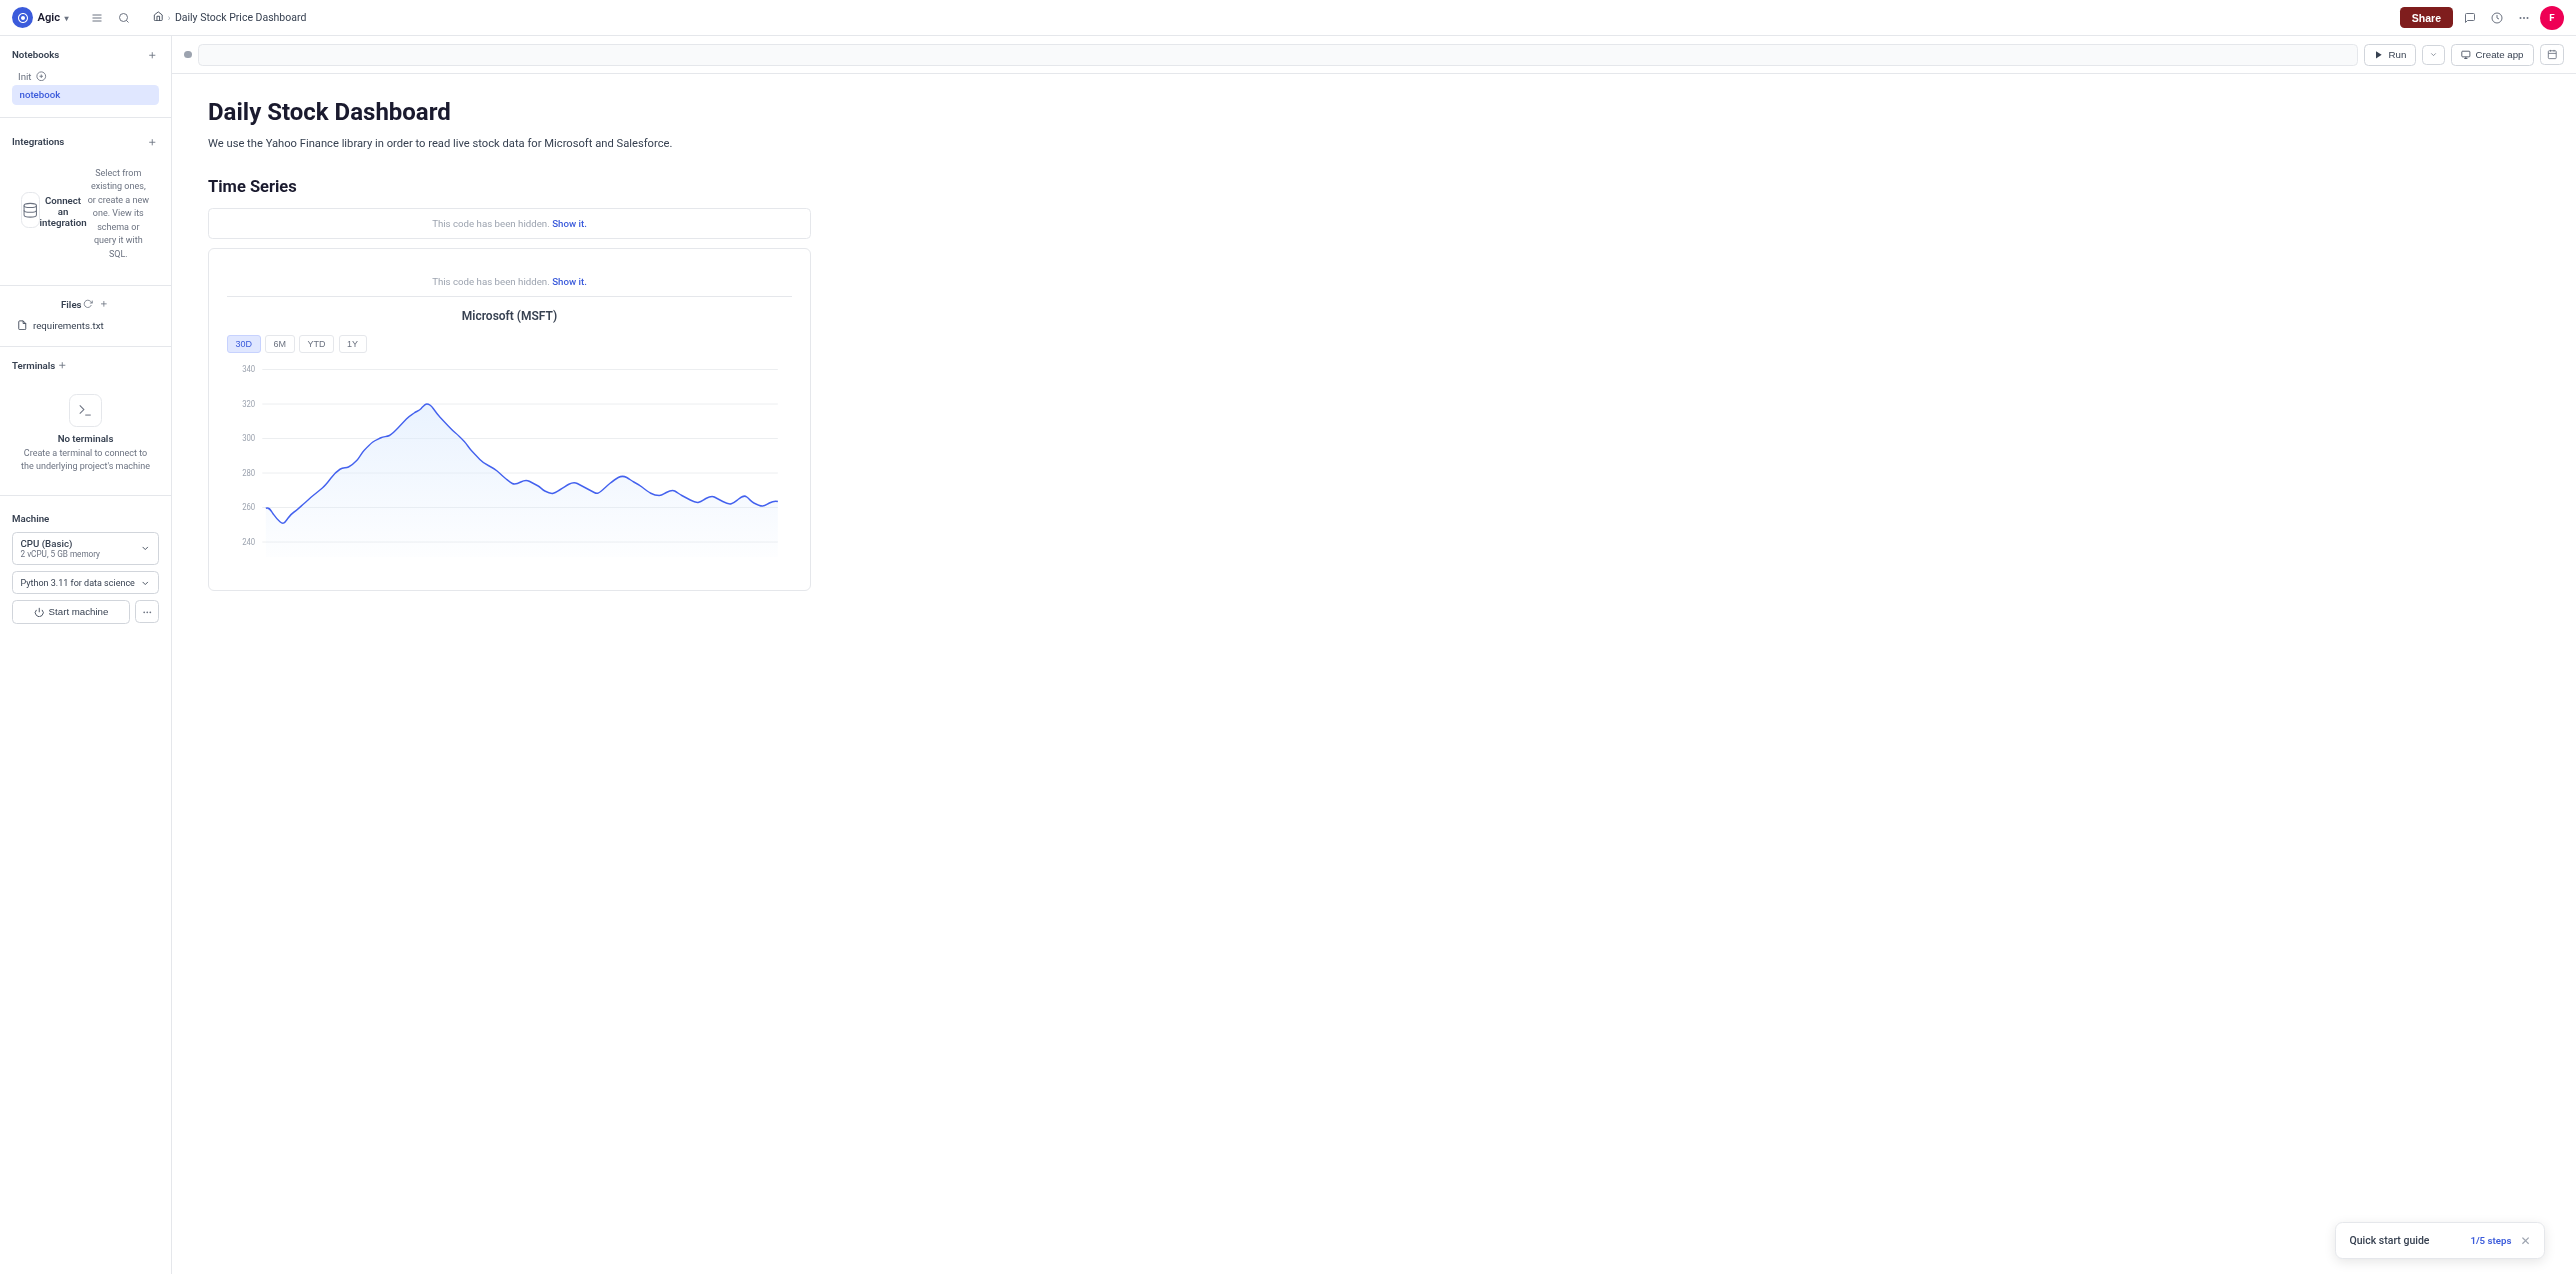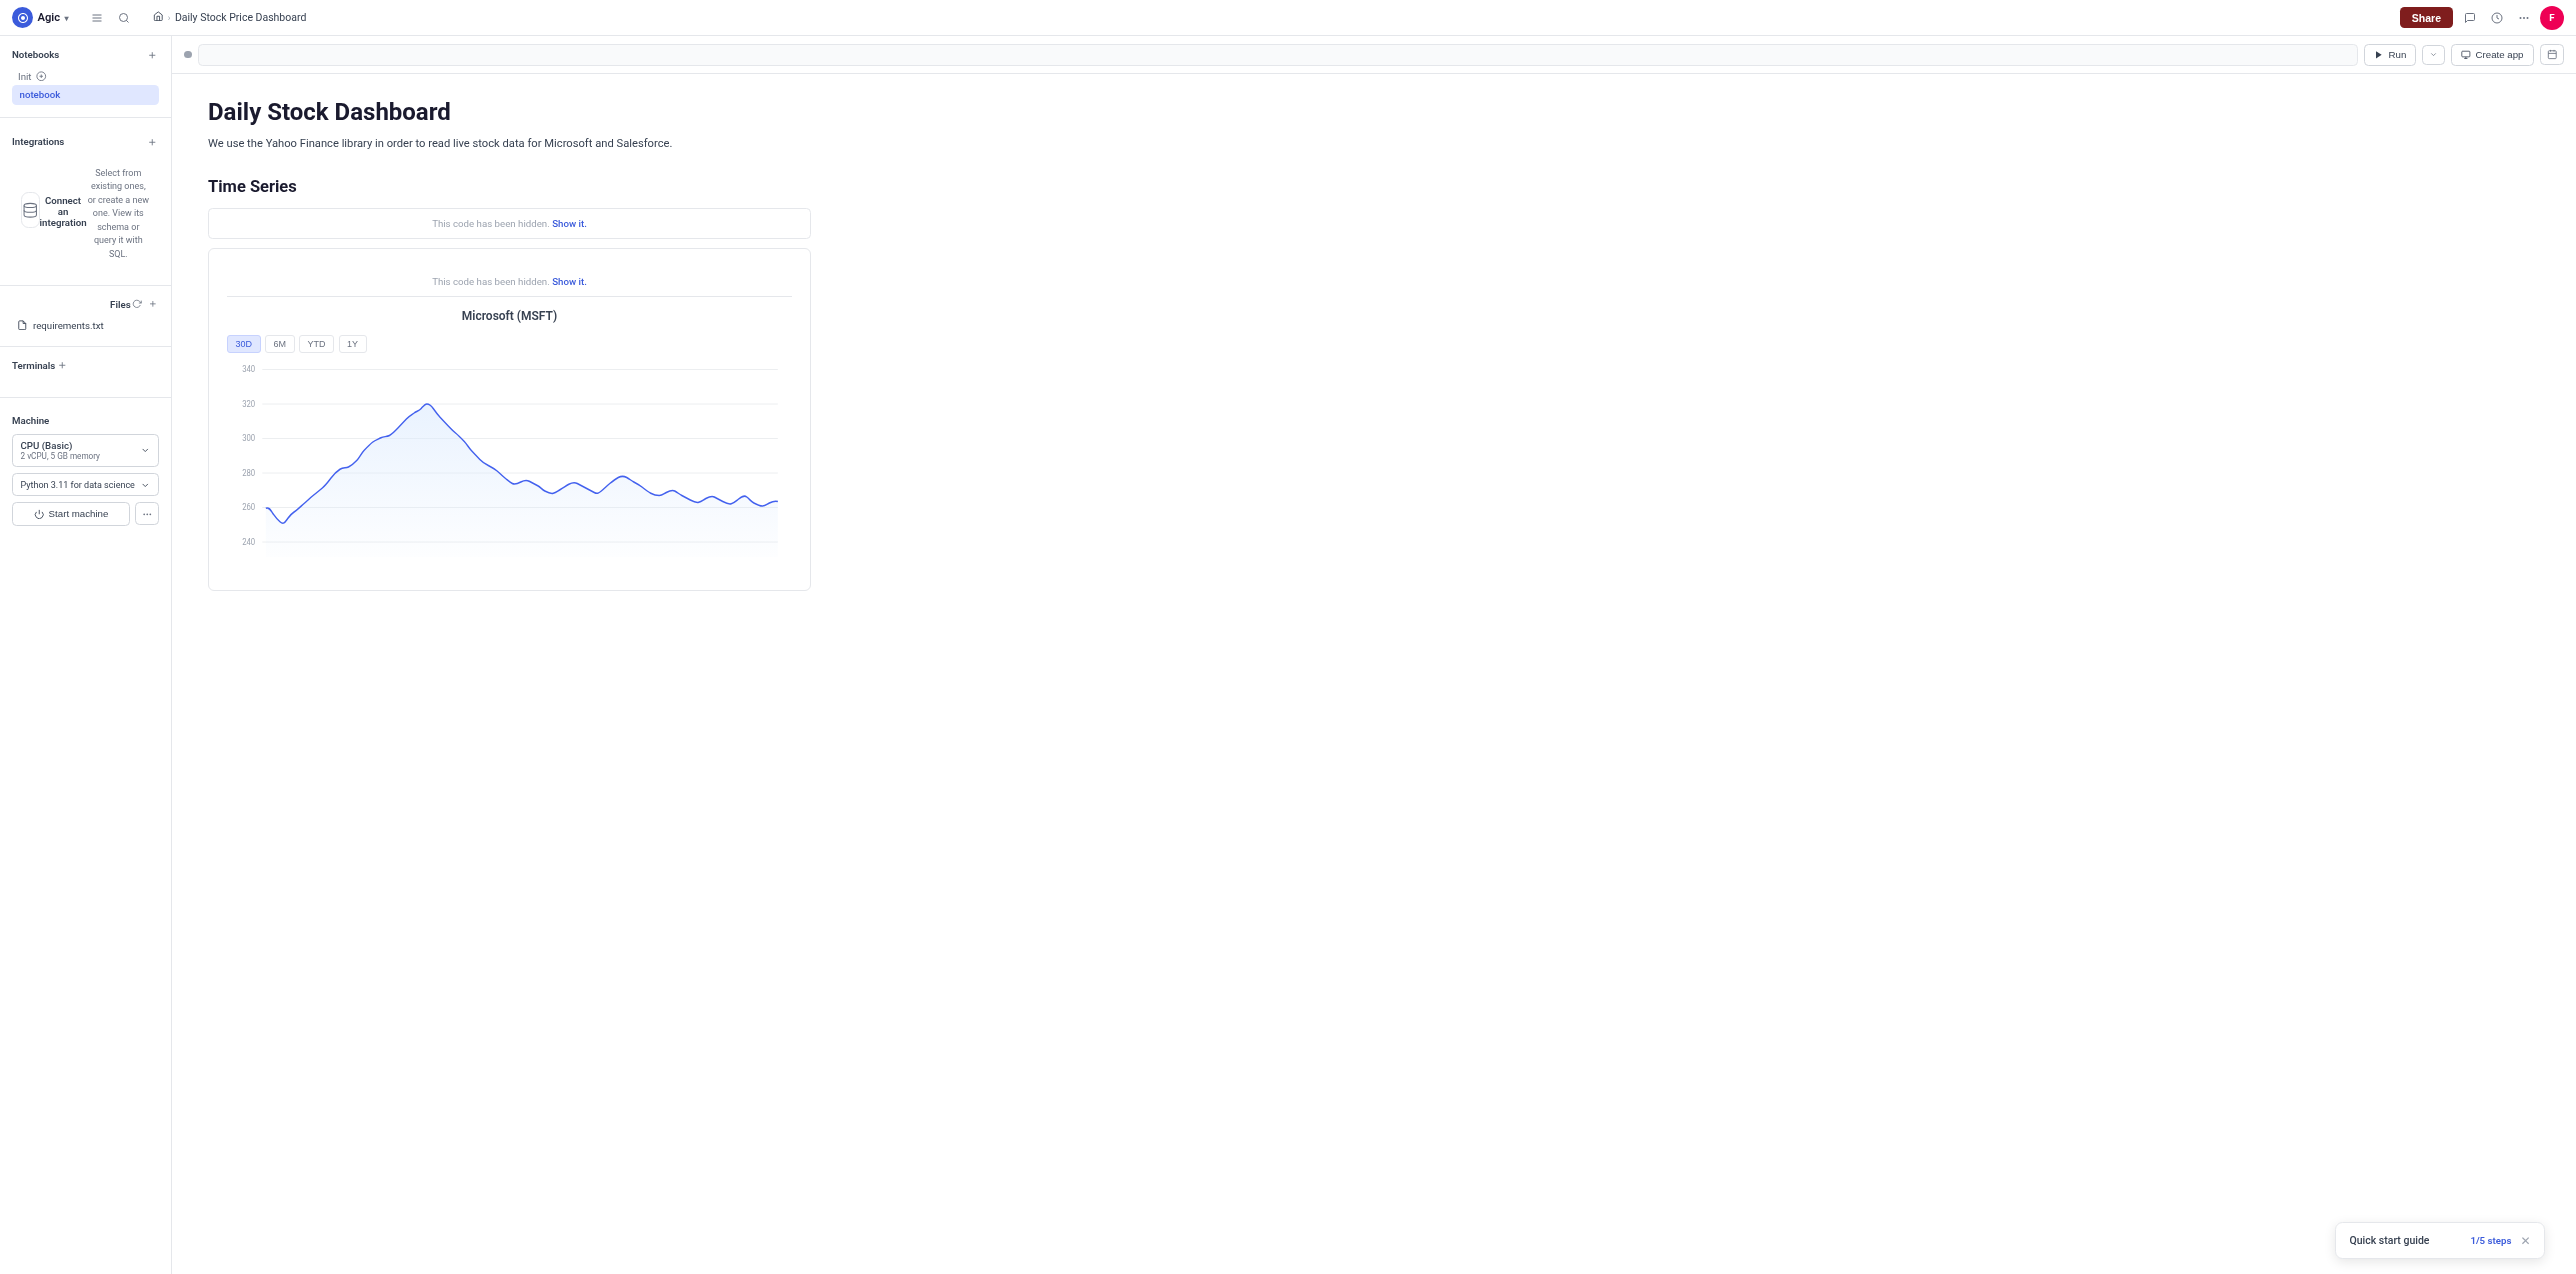--- a/index.html
+++ b/index.html
@@ -32,21 +32,21 @@
     .sidebar-item.active { background: #e0e7ff; color: #3b5bdb; font-weight: 500; }
     .sidebar-item-init { display: flex; align-items: center; gap: 4.5px; padding: 3px 6px; font-size: 9.7px; color: #6b7280; cursor: pointer; }
     .sidebar-divider { height: 0.7px; background: #e5e7eb; margin: 6px 0; }
 
     .integration-empty { display: flex; flex-direction: row; align-items: center; padding: 12px 9px; text-align: center; }
     .integration-icon { width: 36px; height: 36px; border: 0.7px solid #e5e7eb; border-radius: 7.5px; display: flex; align-items: center; justify-content: center; margin-bottom: 7.5px; color: #6b7280; }
     .integration-title { font-size: 9.7px; font-weight: 600; color: #374151; margin-bottom: 4.5px; }
     .integration-desc { font-size: 9px; color: #6b7280; line-height: 1.5; }
 
     .files-section { padding: 6px 12px; }
-    .files-header { display: flex; align-items: center; justify-content: flex-end; margin-bottom: 6px; }
+    .files-header { display: flex; align-items: center; justify-content: center; margin-bottom: 6px; }
     .files-title { font-size: 9.7px; font-weight: 600; color: #374151; }
     .files-icons { display: flex; gap: 3px; }
     .file-item { display: flex; align-items: center; gap: 6px; padding: 3px 4.5px; border-radius: 4.5px; cursor: pointer; font-size: 9.7px; color: #374151; }
 
     .terminals-section { padding: 6px 12px; }
     .terminals-header { display: flex; align-items: center; justify-content: flex-start; margin-bottom: 13px; }
     .terminals-title { font-size: 9.7px; font-weight: 600; color: #374151; }
     .terminals-empty { display: flex; flex-direction: column; align-items: center; padding: 9px 6px; text-align: center; }
     .terminals-icon { width: 33px; height: 33px; border: 0.7px solid #e5e7eb; border-radius: 7.5px; display: flex; align-items: center; justify-content: center; margin-bottom: 6px; color: #6b7280; }
     .terminals-empty-title { font-size: 9.7px; font-weight: 600; color: #374151; margin-bottom: 3px; }
@@ -243,20 +243,30 @@
     <div class="terminals-section">
       <div class="terminals-header">
         <span class="terminals-title">Terminals</span>
         <button class="sidebar-add-btn">
           <svg width="10.5" height="10.5" viewBox="0 0 24 24" fill="none" stroke="currentColor" stroke-width="2">
               <line x1="12" y1="5" x2="12" y2="19"></line>
               <line x1="5" y1="12" x2="19" y2="12"></line>
             </svg>
         </button>
       </div>
+      <div class="terminals-empty">
+        <div class="terminals-icon">
+          <svg width="16.5" height="16.5" viewBox="0 0 24 24" fill="none" stroke="currentColor" stroke-width="1.5">
+              <polyline points="4,17 10,11 4,5"></polyline>
+              <line x1="12" y1="19" x2="20" y2="19"></line>
+            </svg>
+        </div>
+        <div class="terminals-empty-title">No terminals</div>
+        <div class="terminals-empty-desc">Create a terminal to connect to the underlying project's machine</div>
+      </div>
     </div>
 
     <div class="sidebar-divider"></div>
 
     <div class="machine-section">
       <div class="machine-title">Machine</div>
       <div class="machine-select-box">
         <div>
           <div style="font-size:9.7px;font-weight:500;">CPU (Basic)</div>
           <div class="machine-select-box-sub">2 vCPU, 5 GB memory</div>

